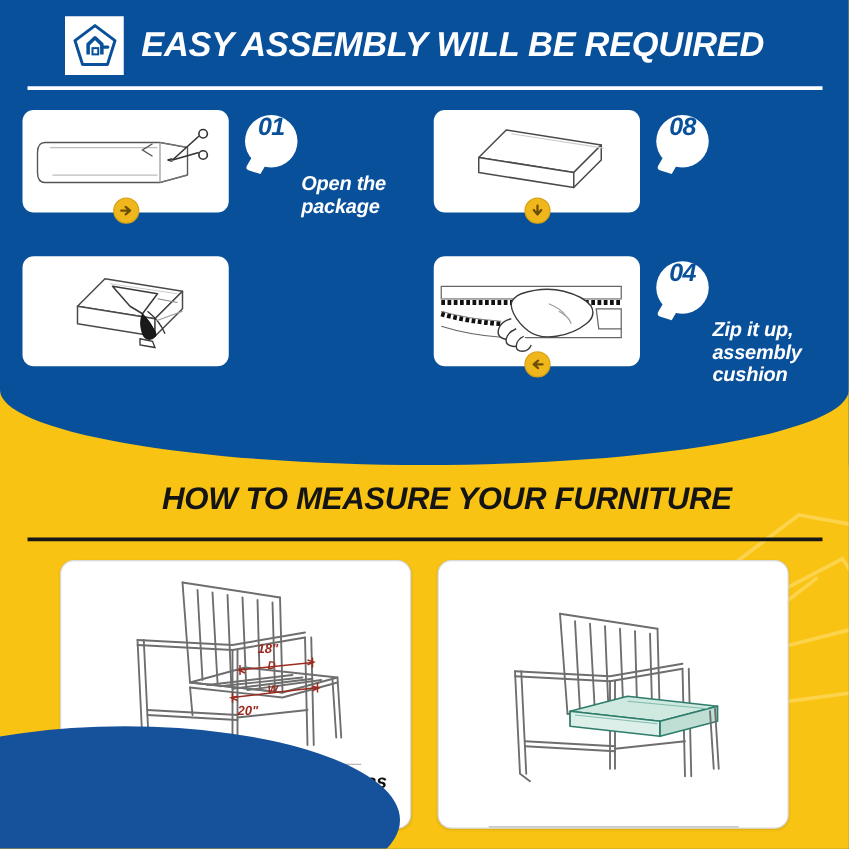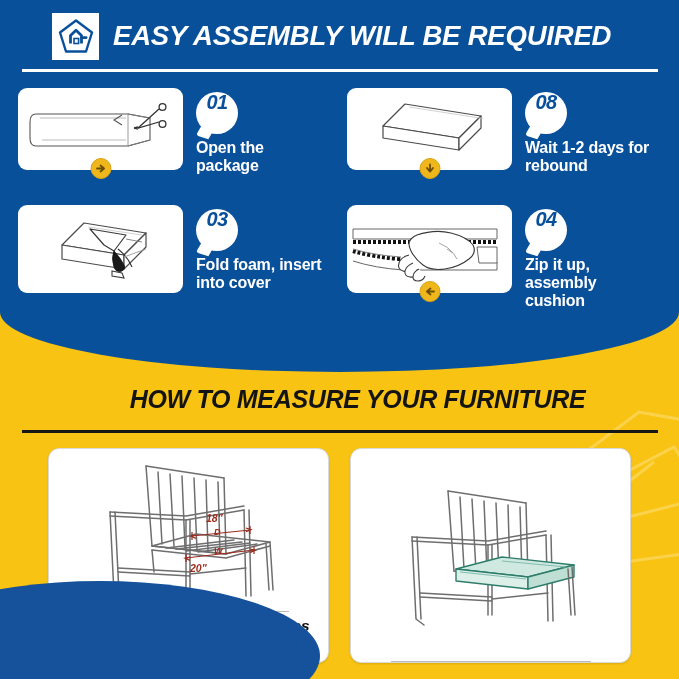--- a/index.html
+++ b/index.html
@@ -88,23 +88,24 @@
     border-radius:0 0 0 3px;
     transform:rotate(18deg) skewX(-12deg);
   }
   .num-bubble span{
     position:relative;z-index:2;
     color:#09509B;font-size:20px;font-weight:bold;font-style:italic;
     letter-spacing:-0.5px;line-height:1;
   }
   .step-label{
     margin-top:5px;
-    color:#ffffff;font-size:16px;font-weight:bold;
+    color:#ffffff;font-size:16px;font-weight:bold;font-style:italic;
     line-height:1.12;letter-spacing:-0.2px;
     max-width:152px;
+    margin-left:45px;
   }
 
   
   .yellow-section{
     position:absolute;left:0;top:372px;width:679px;height:307px;
     background:#F8C312;
     overflow:hidden;
   }
   .watermark{position:absolute;right:-20px;top:-20px;opacity:0.55;pointer-events:none;}
   .measure-title{
@@ -211,21 +212,20 @@
             <div class="arrow-badge">
               <svg width="11" height="11" viewBox="0 0 11 11">
                 <path d="M5.5 1.5 v6 M2.5 5 l3 3.6 3 -3.6" fill="none" stroke="#6b4f06" stroke-width="1.8" stroke-linecap="round" stroke-linejoin="round"></path>
               </svg>
             </div>
           </div>
           <div class="step-text">
             <div class="num-bubble">
               <span>08</span>
             </div>
-            <div class="step-label">Wait 1-2 days for rebound</div>
           </div>
         </div>
       </div>
 
       <div class="step-row" style="margin-top:30px;">
 
         <div class="step">
           <div class="step-card h2">
             <svg class="card-inner" viewBox="0 0 165 88">
               <g fill="#ffffff" stroke="#4a4a4a" stroke-width="1.2" stroke-linejoin="round">
@@ -237,26 +237,20 @@
 
               <g fill="#ffffff" stroke="#3a3a3a" stroke-width="1.2" stroke-linejoin="round">
                 <path d="M72 24 L108 30 L96 46 L86 40 Z"></path>
               </g>
               <path d="M96 46 q6 6 10 14 q2 4 -2 6 q-6 2 -8 -4 q-3 -9 0 -16 z" fill="#1a1a1a" stroke="#111" stroke-width="0.8"></path>
               <path d="M100 44 q10 8 14 18" fill="none" stroke="#333" stroke-width="1.1"></path>
               <path d="M94 66 l10 2 l2 5 l-12 -2 z" fill="#ffffff" stroke="#3a3a3a" stroke-width="1.1"></path>
               <path d="M108 34 L124 37" stroke="#888" stroke-width="1"></path>
               <path d="M106 52 L128 44" stroke="#999" stroke-width="0.9" fill="none"></path>
             </svg>
-          </div>
-          <div class="step-text">
-            <div class="num-bubble">
-              <span>03</span>
-            </div>
-            <div class="step-label">Fold foam, insert into cover</div>
           </div>
         </div>
 
         <div class="step">
           <div class="step-card h2">
             <svg class="card-inner" viewBox="0 0 165 88">
 
               <path d="M6 24 H150 v10 H6 z" fill="#ffffff" stroke="#666" stroke-width="1"></path>
               <path d="M6 34 H150" stroke="#aaa" stroke-width="0.9"></path>
 

